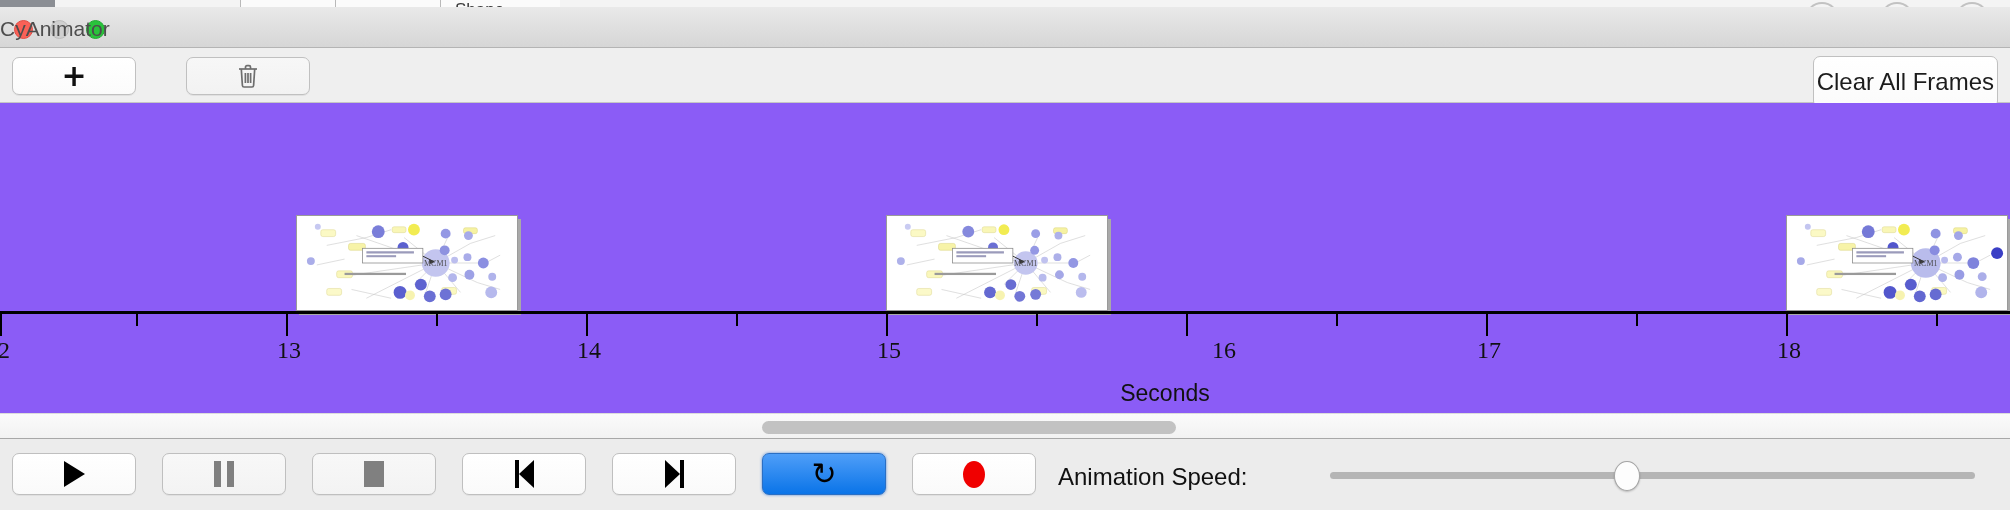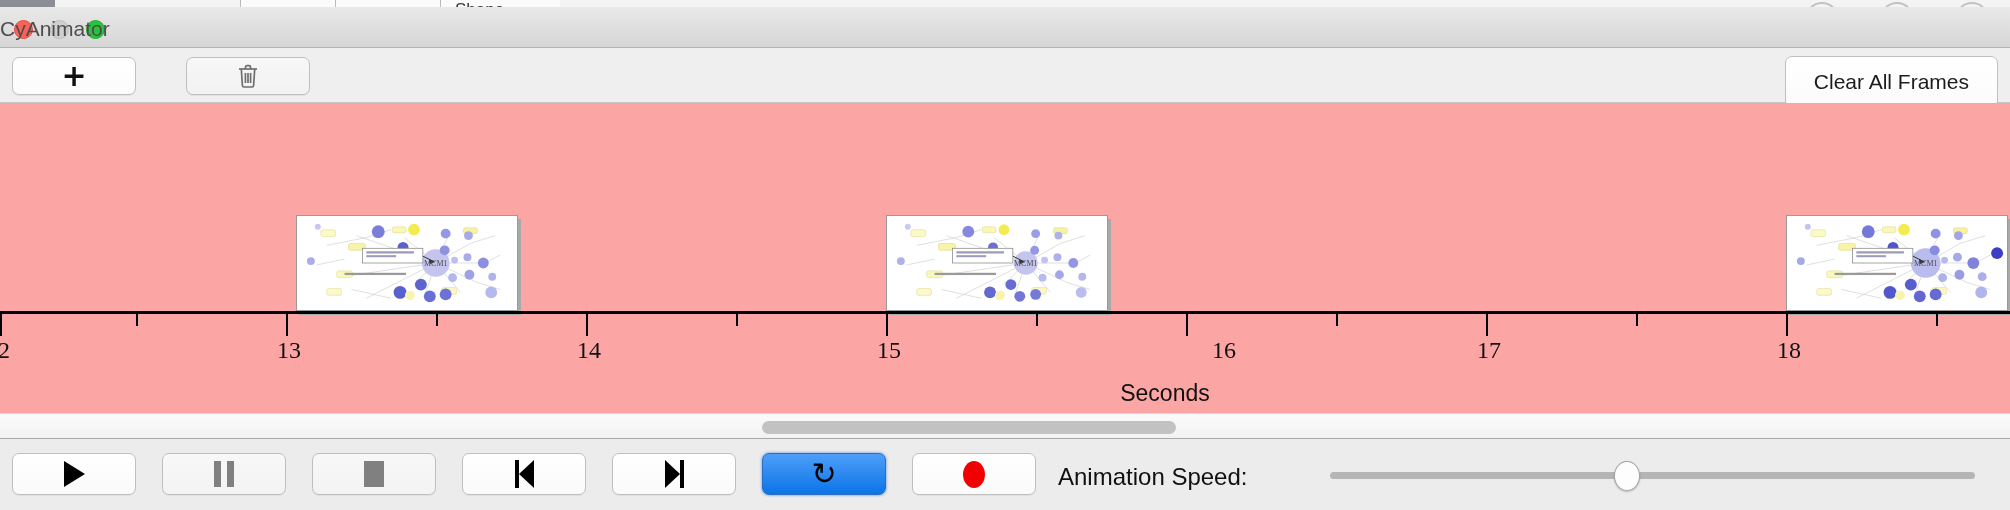--- a/index.html
+++ b/index.html
@@ -69,29 +69,29 @@
   #add-frame-button { left: 12px; top: 9px; width: 124px; height: 38px; }
   #add-frame-button .plus {
     font-size: 30px; font-weight: bold; line-height: 1; color: #111;
     font-family: "DejaVu Sans", sans-serif;
   }
   #delete-frame-button {
     left: 186px; top: 9px; width: 124px; height: 38px;
     background: linear-gradient(#f7f7f7, #f2f2f2);
   }
   #clear-all-frames-button {
-    right: 12px; top: 8px; height: 52px; padding: 0 28px;
-    font-size: 21px;
+    right: 12px; top: 8px; height: 52px; padding: 0 3px;
+    font-size: 24px;
   }
   .trash-svg { width: 22px; height: 26px; display: block; }
 
   
   #timeline-panel {
     position: relative; width: 100%; height: 310px;
-    background: #fca5a5; overflow: hidden;
+    background: #8b5cf6; overflow: hidden;
   }
   #frame-track { position: absolute; left: 0; top: 0; width: 100%; height: 208px; }
 
   .frame-thumb {
     position: absolute; bottom: 0; width: 222px; height: 96px;
     background: #ffffff;
     border: 1px solid #9a9a9a;
     box-shadow: 3px 4px 0 #a9a9a9;
     overflow: hidden;
   }

